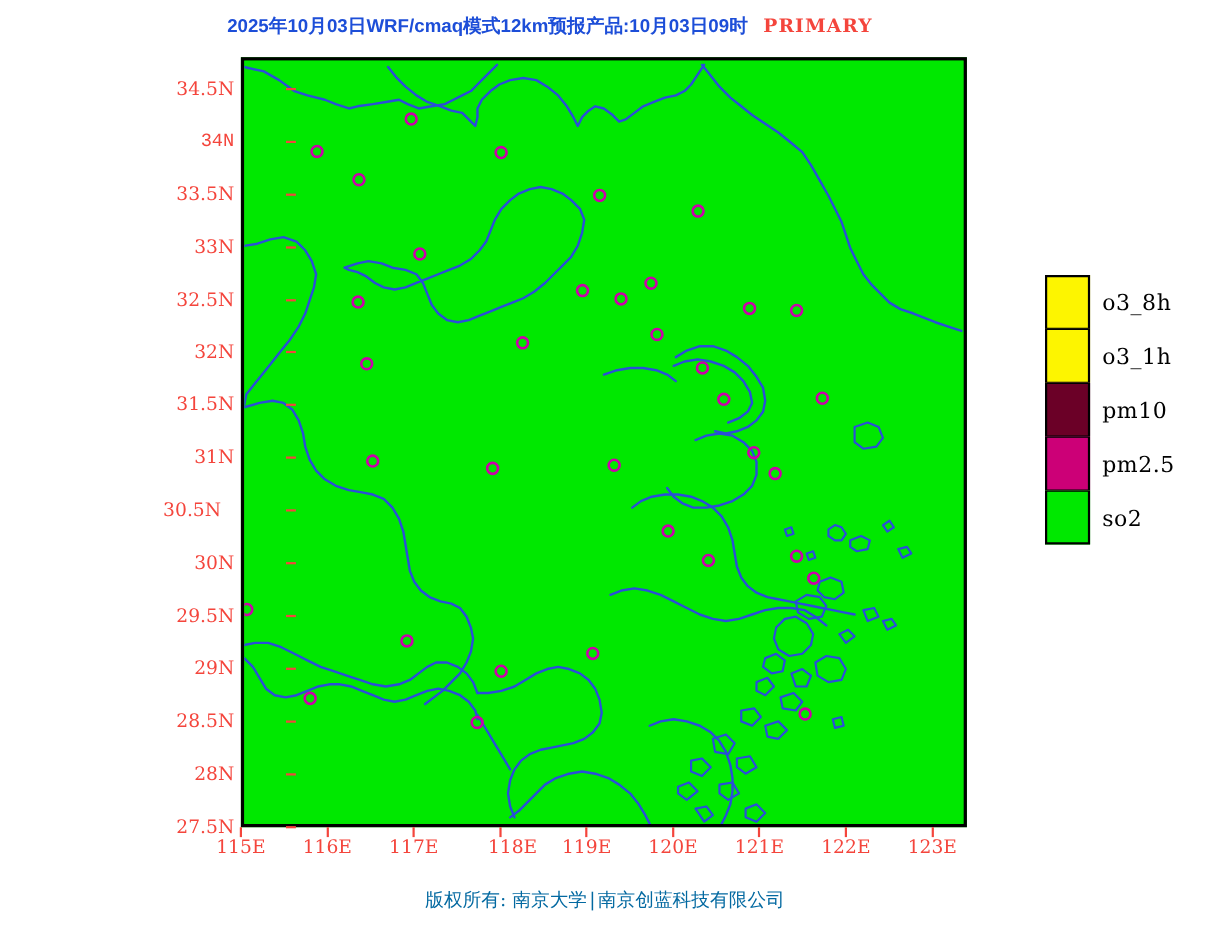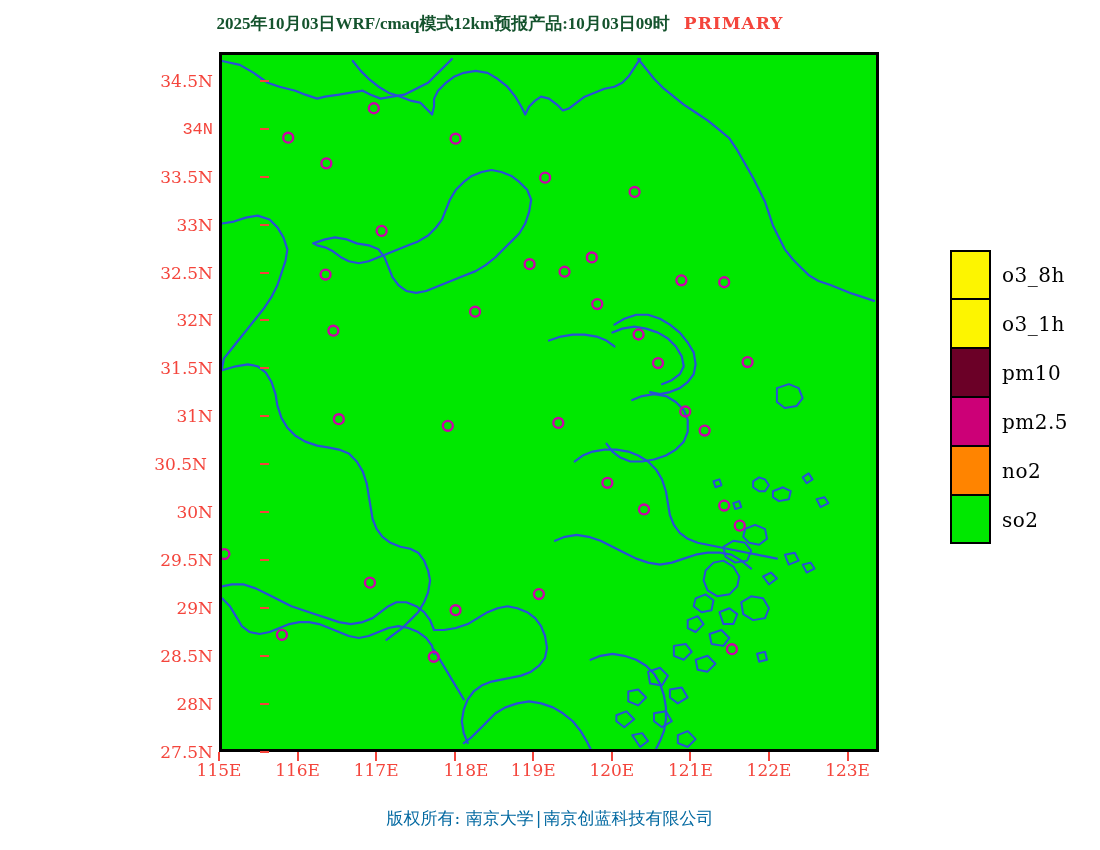--- a/index.html
+++ b/index.html
@@ -2,21 +2,21 @@
 <html><head>
 <meta charset="utf-8">
 <style>
   html,body{margin:0;padding:0;background:#ffffff;}
   body{width:1100px;height:850px;position:relative;overflow:hidden;
        font-family:"DejaVu Serif",serif;}
 
   
   #title-bar{position:absolute;left:0;top:12px;width:1000px;text-align:center;
              font-size:17px;font-weight:bold;letter-spacing:0px;white-space:nowrap;}
-  #title-bar .cn{font-family:Liberation Serif, serif;color:#14532d;}
+  #title-bar .cn{font-family:Liberation Sans, sans-serif;color:#1d4ed8;}
   #title-bar .pri{color:#f4453c;font-family:"DejaVu Serif",serif;
                   letter-spacing:1px;margin-left:14px;}
 
   
   #plot-frame{position:absolute;left:219px;top:52px;width:660px;height:700px;
               box-sizing:border-box;border:3px solid #000;background:#00e800;
               overflow:hidden;}
   #map-svg{position:absolute;left:0;top:0;width:100%;height:100%;display:block;}
 
   
@@ -222,21 +222,21 @@
     <div class="ytick-label" style="top: 704.055px; right: 0px;">28N</div>
     <div class="ytick-mark" style="top: 704.055px;"></div>
     <div class="ytick-label" style="top: 656.11px; right: 0px;">28.5N</div>
     <div class="ytick-mark" style="top: 656.11px;"></div>
     <div class="ytick-label" style="top: 608.164px; right: 0px;">29N</div>
     <div class="ytick-mark" style="top: 608.164px;"></div>
     <div class="ytick-label" style="top: 560.219px; right: 0px;">29.5N</div>
     <div class="ytick-mark" style="top: 560.219px;"></div>
     <div class="ytick-label" style="top: 512.274px; right: 0px;">30N</div>
     <div class="ytick-mark" style="top: 512.274px;"></div>
-    <div class="ytick-label" style="top: 464.329px; right: 6px;">30.5N</div>
+    <div class="ytick-label" style="top: 464.329px; right: 12px;">30.5N</div>
     <div class="ytick-mark" style="top: 464.329px;"></div>
     <div class="ytick-label" style="top: 416.384px; right: 0px;">31N</div>
     <div class="ytick-mark" style="top: 416.384px;"></div>
     <div class="ytick-label" style="top: 368.438px; right: 0px; text-align: right;">31.5N</div>
     <div class="ytick-mark" style="top: 368.438px;"></div>
     <div class="ytick-label" style="top: 320.493px; right: 0px;">32N</div>
     <div class="ytick-mark" style="top: 320.493px;"></div>
     <div class="ytick-label" style="top: 272.548px; right: 0px;">32.5N</div>
     <div class="ytick-mark" style="top: 272.548px;"></div>
     <div class="ytick-label" style="top: 224.603px; right: 0px;">33N</div>
@@ -281,24 +281,20 @@
     </div>
     <div class="legend-row">
       <div class="legend-swatch" style="background: rgb(107, 0, 39);"></div>
       <div class="legend-label">pm10</div>
     </div>
     <div class="legend-row">
       <div class="legend-swatch" style="background: rgb(204, 0, 119);"></div>
       <div class="legend-label">pm2.5</div>
     </div>
     <div class="legend-row">
-      <div class="legend-swatch" style="background: rgb(255, 132, 0);"></div>
-      <div class="legend-label">no2</div>
-    </div>
-    <div class="legend-row">
       <div class="legend-swatch" style="background: rgb(0, 232, 0);"></div>
       <div class="legend-label">so2</div>
     </div>
   </div>
 
 <div id="footer">
   <span>版权所有: 南京大学</span><span class="sep">|</span><span>南京创蓝科技有限公司</span>
 </div>
 
 </body></html>

